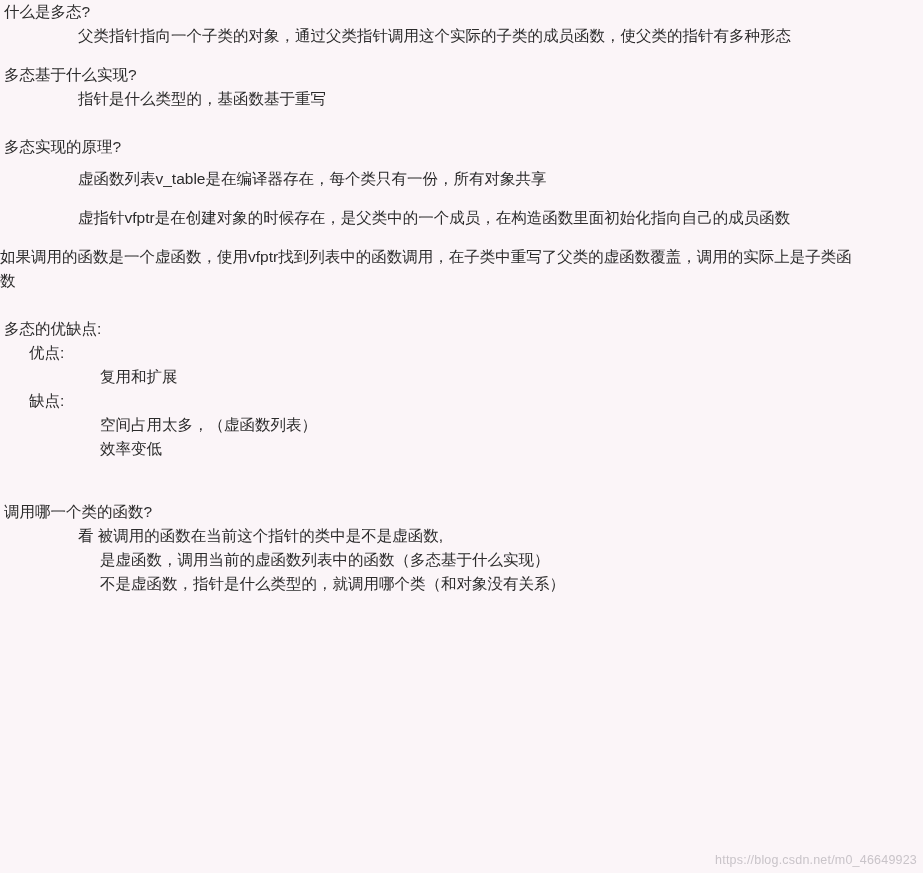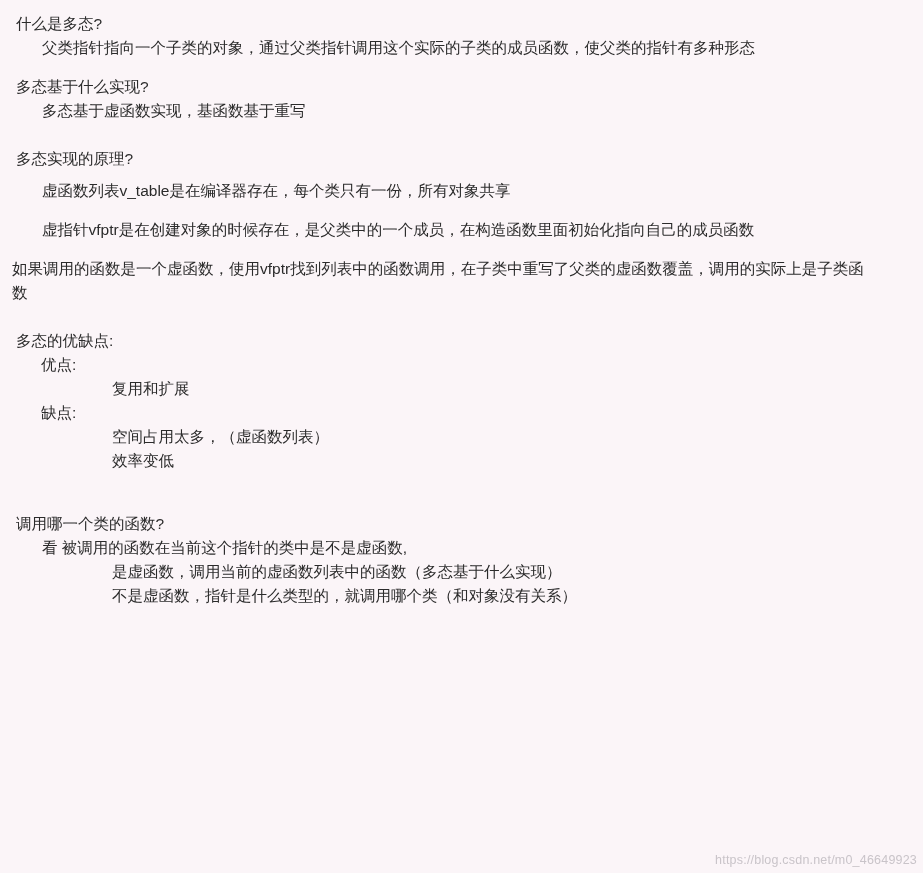--- a/index.html
+++ b/index.html
@@ -12,35 +12,35 @@
     background: #fbf5f8;
     font-family: "Liberation Sans", sans-serif;
     color: #24292f;
     overflow: hidden;
     position: relative;
   }
   .page {
     position: relative;
     width: 923px;
     height: 873px;
-    padding: 12px;
+    padding: 0;
     box-sizing: border-box;
     border-radius: 13px;
   }
   .line {
     font-size: 15.5px;
     line-height: 1.55;
     white-space: pre-wrap;
     color: #2b2b2b;
   }
   .q {
     margin-left: 4px;
   }
   .ans {
-    margin-left: 30px;
+    margin-left: 78px;
   }
   .sub1 {
     margin-left: 29px;
   }
   .sub2 {
     margin-left: 100px;
   }
   .ans-indent-wrap {
     max-width: 855px;
   }
@@ -75,21 +75,21 @@
 
   <div class="block">
     <div class="line q">什么是多态?</div>
     <div class="line ans">父类指针指向一个子类的对象，通过父类指针调用这个实际的子类的成员函数，使父类的指针有多种形态</div>
   </div>
 
   <div class="blank"></div>
 
   <div class="block">
     <div class="line q">多态基于什么实现?</div>
-    <div class="line ans">多态基于虚函数实现，基函数基于重写</div>
+    <div class="line ans">指针是什么类型的，基函数基于重写</div>
   </div>
 
   <div class="blank-lg"></div>
 
   <div class="block">
     <div class="line q">多态实现的原理?</div>
   </div>
 
   <div class="blank-sm"></div>
 

